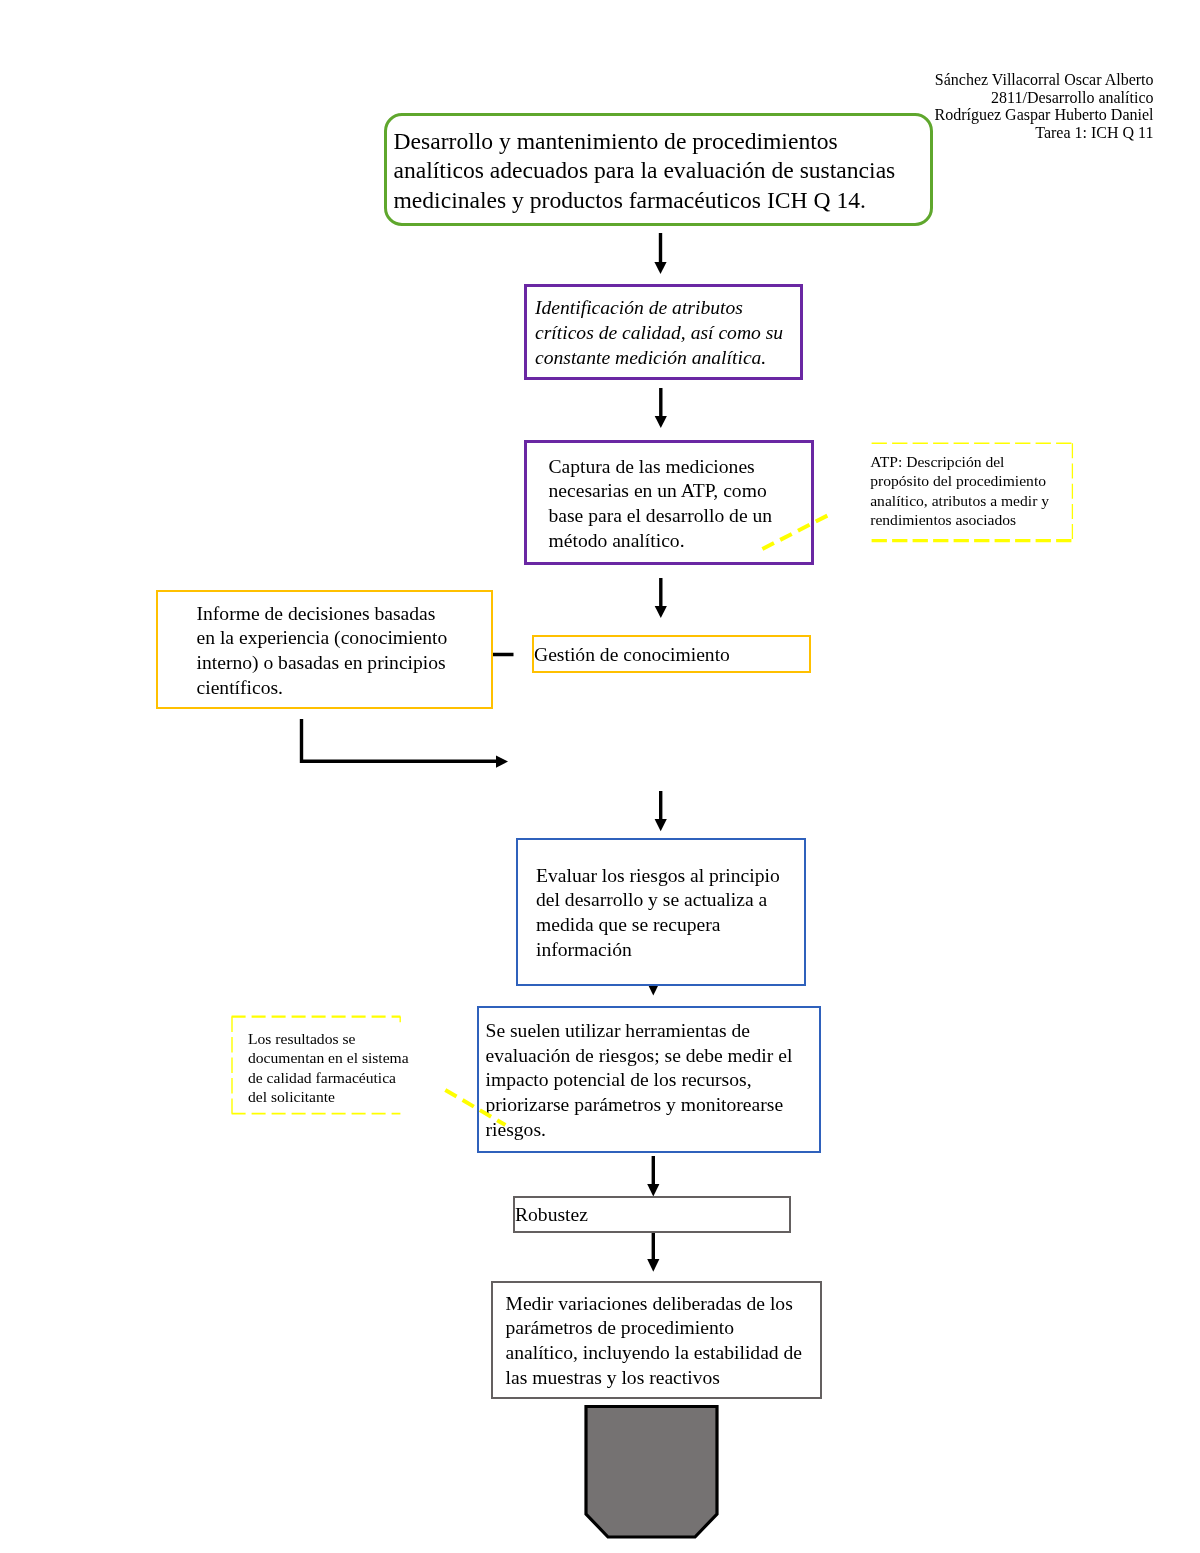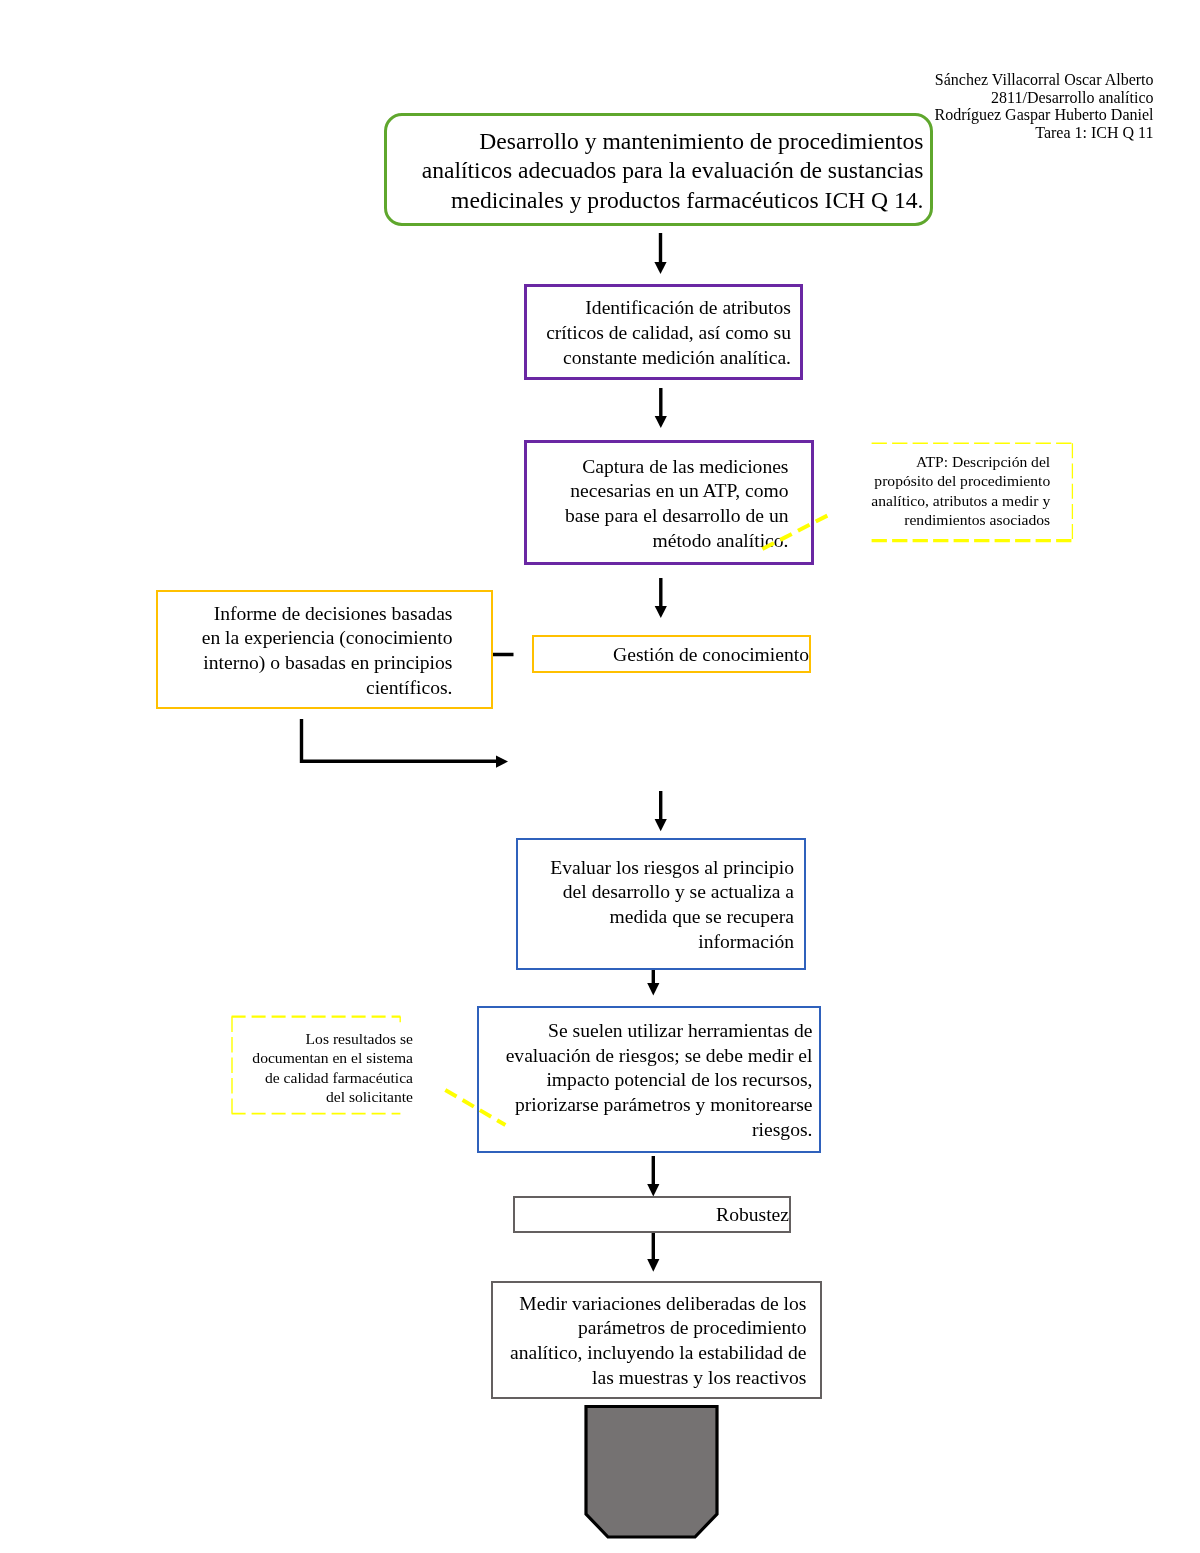--- a/index.html
+++ b/index.html
@@ -3,25 +3,25 @@
 <meta charset="utf-8">
 <title>ICH Q 14 flowchart</title>
 <style>
   html,body{margin:0;padding:0;background:#ffffff;}
   body{width:1200px;height:1553px;position:relative;overflow:hidden;
        font-family:"Liberation Serif","DejaVu Serif",serif;color:#000;
        -webkit-font-smoothing:antialiased;}
   
   #page{position:absolute;left:0;top:0;width:1200px;height:1553px;will-change:opacity;}
   .node{position:absolute;box-sizing:border-box;display:flex;align-items:center;
-        justify-content:center;text-align:right;background:#ffffff;}
+        justify-content:center;text-align:left;background:#ffffff;}
   .node span{display:block;width:100%;position:relative;top:1.6px;}
   
   #n-title span{max-width:530px;margin:0 auto;}
-  #n-cqa    span{max-width:256px;margin:0 auto;}
+  #n-cqa    span{max-width:256px;margin:0 auto;font-style:italic;}
   #n-atp    span{max-width:240px;margin:0 auto;}
   #n-informe span{max-width:256px;margin:0 auto;}
   #n-evaluar span{max-width:258px;margin:0 auto;}
   #n-herramientas span{max-width:327px;margin:0 auto;}
   #n-medir  span{max-width:301px;margin:0 auto;}
   #n-atpnote span{max-width:180px;margin:10px auto;}
   #n-resultados span{max-width:165px;margin:0 auto;}
   svg.edges{position:absolute;left:0;top:0;width:1200px;height:1553px;overflow:visible;pointer-events:none;}
   svg.edges.top{z-index:5;}
 
@@ -48,21 +48,21 @@
   .n-purple{border:3px solid #6A27A3;font-size:19.6px;line-height:24.8px;}
   .n-orange{border:2.8px solid #FFC000;font-size:19.6px;line-height:24.8px;}
   .n-blue{border:2.6px solid #2F61BC;font-size:19.6px;line-height:24.8px;}
   .n-gray{border:2.4px solid #646060;font-size:19.6px;line-height:24.8px;}
 
   #n-cqa{left:523.5px;top:284px;width:279px;height:96px;}
   #n-atp{left:523.5px;top:440px;width:290px;height:125px;}
   #n-informe{left:156px;top:590px;width:337px;height:119px;}
   #n-conocimiento{left:532px;top:634.5px;width:279px;height:38px;}
   #n-riesgos{left:524px;top:741.5px;width:279.5px;height:38px;}
-  #n-evaluar{left:516px;top:837.5px;width:290px;height:132px;padding-left:8px;}
+  #n-evaluar{left:516px;top:837.5px;width:290px;height:148px;padding-left:8px;}
   #n-herramientas{left:477px;top:1006px;width:344px;height:146.5px;}
   #n-robustez{left:513px;top:1196px;width:278px;height:36.5px;}
   #n-medir{left:490.5px;top:1280.5px;width:331px;height:118px;}
 
   
   .n-yellow{left:870.2px;top:449.4px;width:180px;height:80px;border:none;
             font-size:15.6px;line-height:19.5px;}
   .n-yellow2{left:248px;top:1024.1px;width:165px;height:84px;border:none;
             font-size:15.6px;line-height:19.4px;}
 </style>

